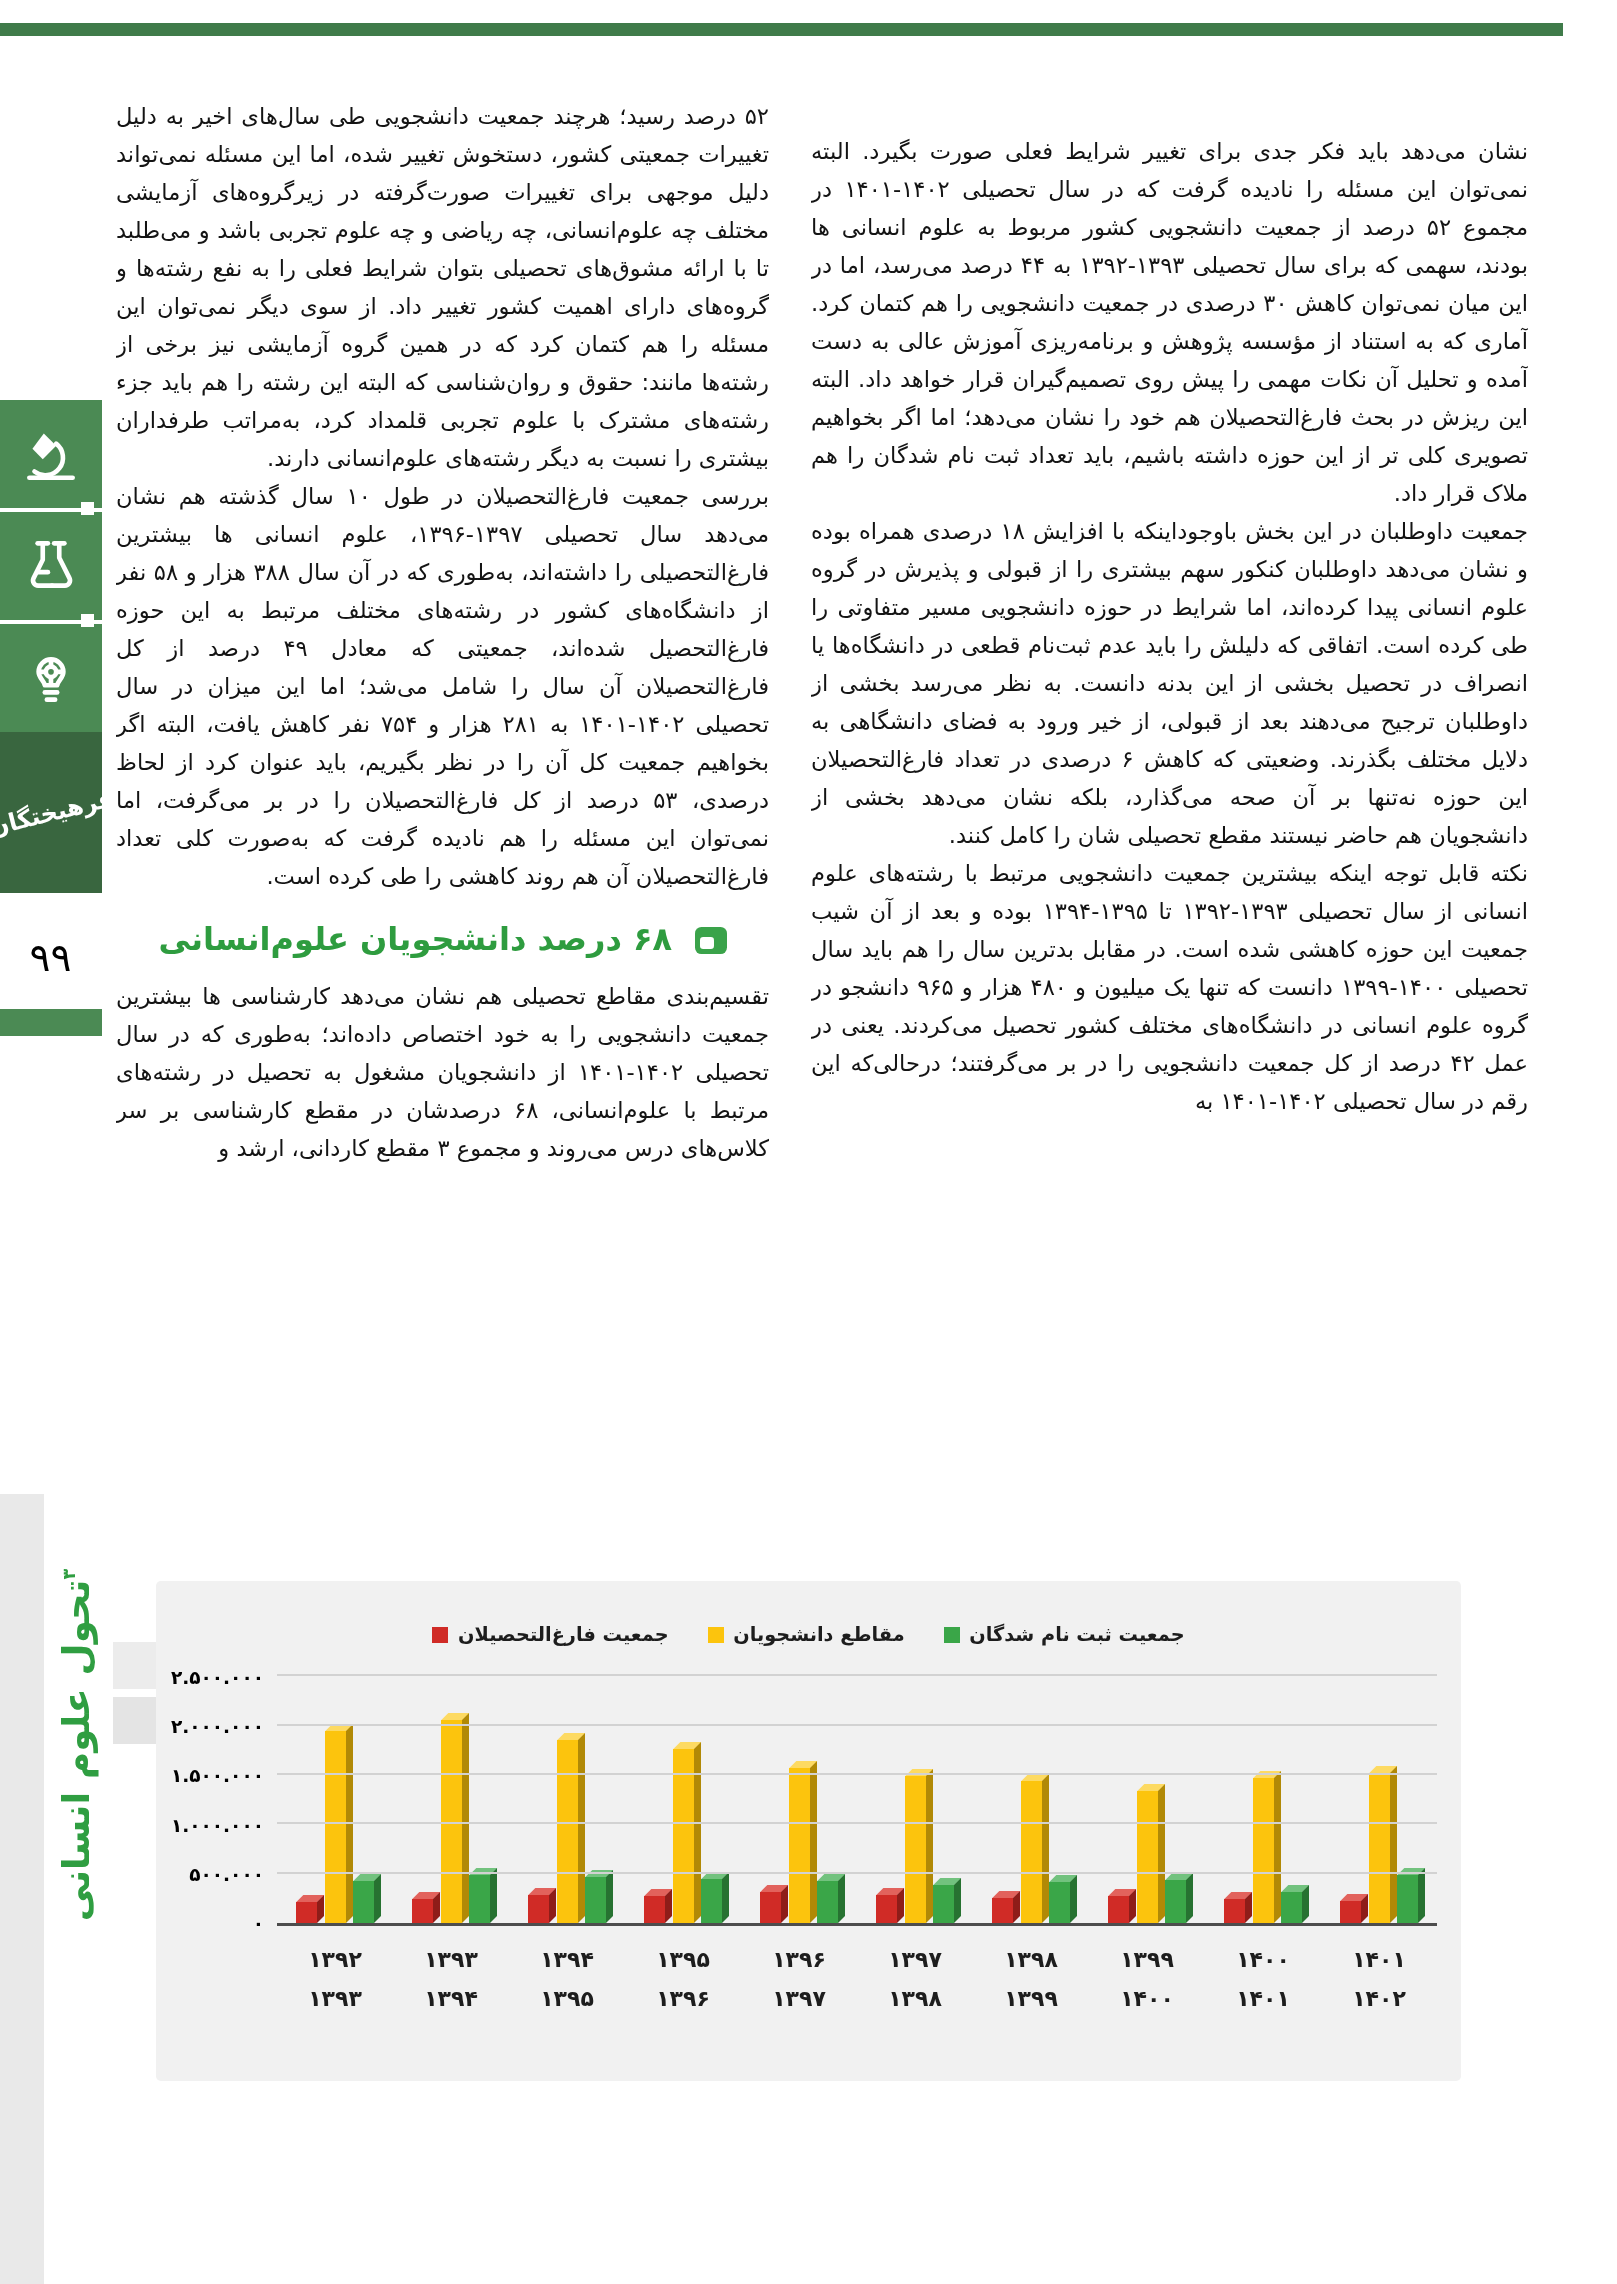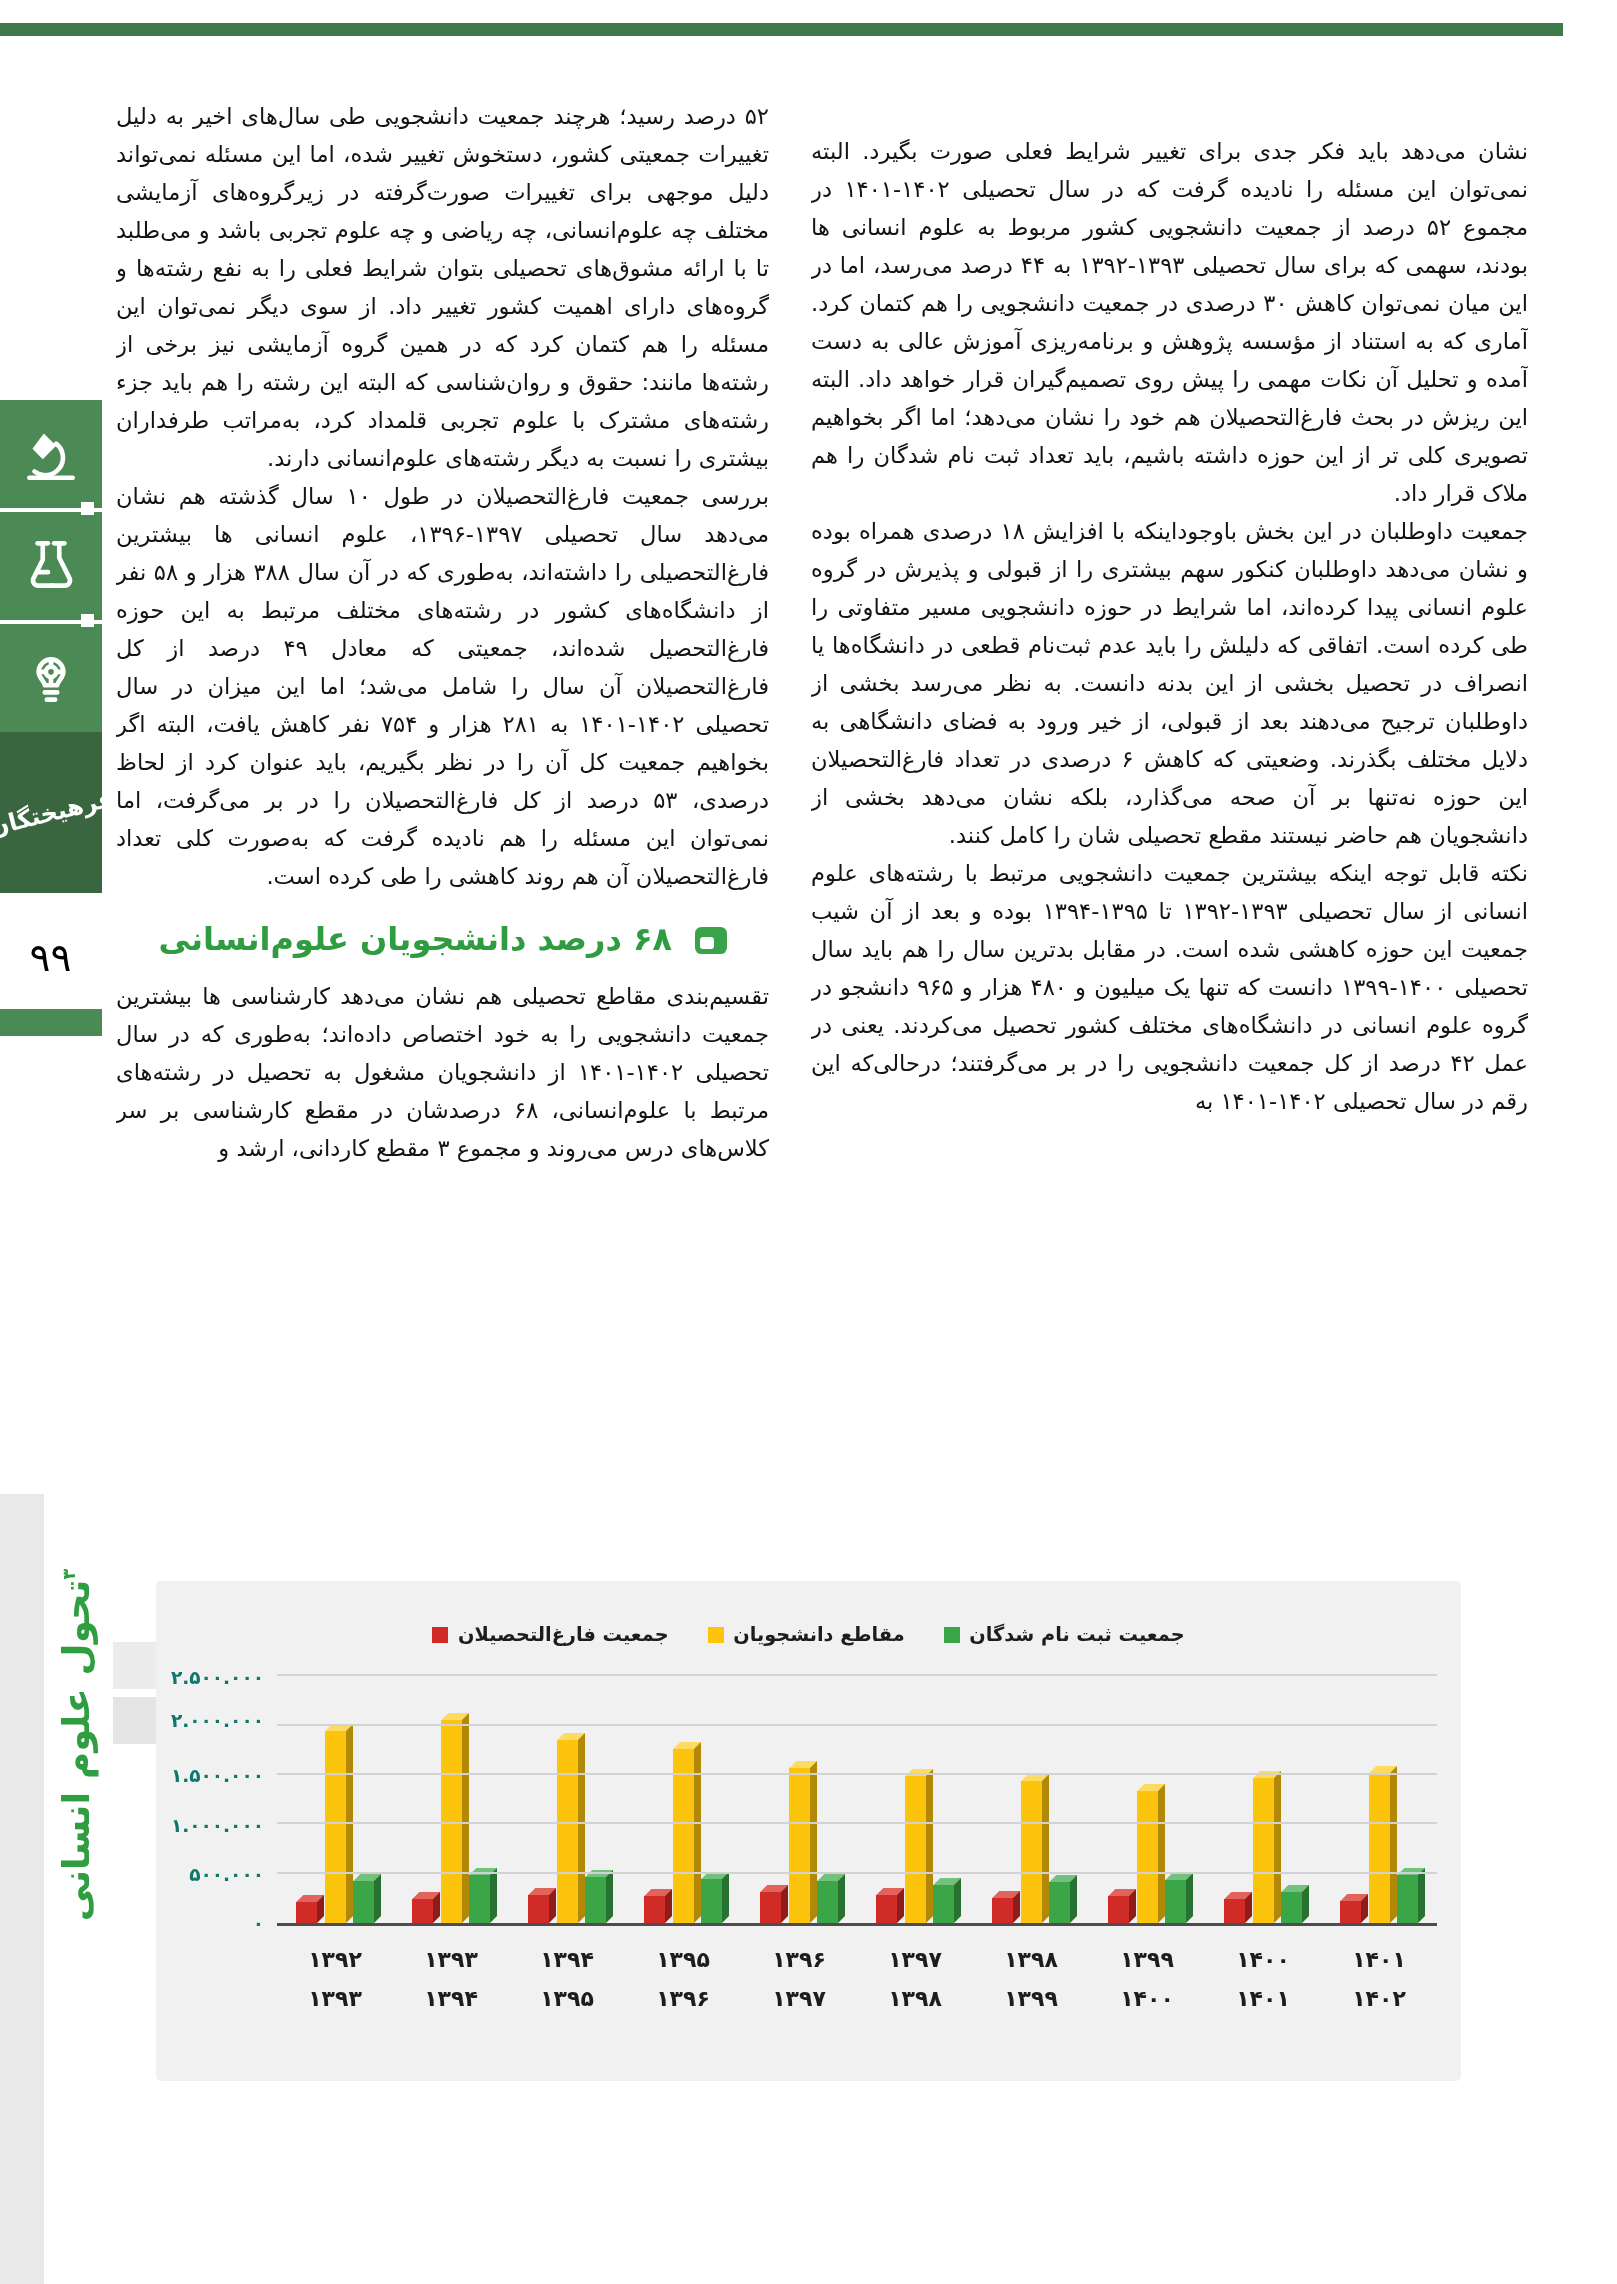--- a/index.html
+++ b/index.html
@@ -38,21 +38,21 @@
   .deco-1 { left:114px; top:1642px; }
   .deco-2 { left:114px; top:1697px; background:#e4e4e4; }
   .chart-wrap { position:absolute; left:157px; top:1581px; width:1305px; }
   .chart-title { text-align:center; color:#2e9c3f; font-size:25px; font-weight:bold; margin-bottom:21px; }
   .chart-panel { position:relative; background:#f1f1f1; height:500px; border-radius:4.8px; }
   .chart-legend { position:absolute; top:42px; left:0; right:0; display:flex; justify-content:center; gap:39px; direction:rtl; }
   .legend-item { display:flex; align-items:center; gap:9.7px; font-size:19.3px; font-weight:bold; color:#1d1d1d; }
   .swatch { width:16px; height:16px; display:inline-block; }
   .chart-plot { position:absolute; left:121px; right:24px; top:98px; height:247px; border-bottom:3.2px solid #4d4d4d; direction:ltr; }
   .gridline { position:absolute; left:0; right:0; height:1.6px; background:#d2d2d2; }
-  .ylabel { position:absolute; right:calc(100% + 13px); white-space:nowrap; font-size:18.5px; font-weight:bold; color:#0f766e; direction:rtl; }
+  .ylabel { position:absolute; right:calc(100% + 13px); white-space:nowrap; font-size:18.5px; font-weight:bold; color:#000000; direction:rtl; }
   .chart-groups { position:absolute; left:0; right:0; bottom:0; top:0; display:flex; justify-content:space-around; align-items:flex-end; direction:ltr; }
   .group-cell { width:87px; display:flex; justify-content:center; align-items:flex-end; gap:7.3px; }
   .bar { position:relative; width:21px; }
   .face { position:absolute; left:0; top:0; width:100%; height:100%; }
   .topface { position:absolute; left:0; top:-7.3px; width:100%; height:7.3px; transform:skewX(-45deg); transform-origin:0 100%; }
   .sideface { position:absolute; top:0; right:-7.3px; width:7.3px; height:100%; transform:skewY(-45deg); transform-origin:0 0; }
   .chart-xrow { position:absolute; left:121px; right:24px; top:359px; display:flex; justify-content:space-around; direction:ltr; }
   .xcell { width:87px; text-align:center; font-size:22px; font-weight:bold; letter-spacing:4px; line-height:39px; color:#1d1d1d; }
 
   svg { display:block; }
@@ -334,21 +334,21 @@
             </div>
           </div>
       <div class="ylabel" style="bottom: -11.3px;">۰</div>
           <div class="gridline" style="bottom: 49px;"></div>
           <div class="ylabel" style="bottom: 38px;">۵۰۰.۰۰۰</div>
           <div class="gridline" style="bottom: 99px;"></div>
           <div class="ylabel" style="bottom: 87px;">۱.۰۰۰.۰۰۰</div>
           <div class="gridline" style="bottom: 148px;"></div>
           <div class="ylabel" style="bottom: 137px;">۱.۵۰۰.۰۰۰</div>
           <div class="gridline" style="bottom: 197px;"></div>
-          <div class="ylabel" style="bottom: 192px;">۲.۰۰۰.۰۰۰</div>
+          <div class="ylabel" style="bottom: 186px;">۲.۰۰۰.۰۰۰</div>
           <div class="gridline" style="bottom: 247px;"></div>
           <div class="ylabel" style="bottom: 235px;">۲.۵۰۰.۰۰۰</div>
         </div>
       <div class="chart-xrow">
           <div class="xcell">
             <div>۱۳۹۲</div>
             <div>۱۳۹۳</div>
           </div>
           <div class="xcell">
             <div>۱۳۹۳</div>

